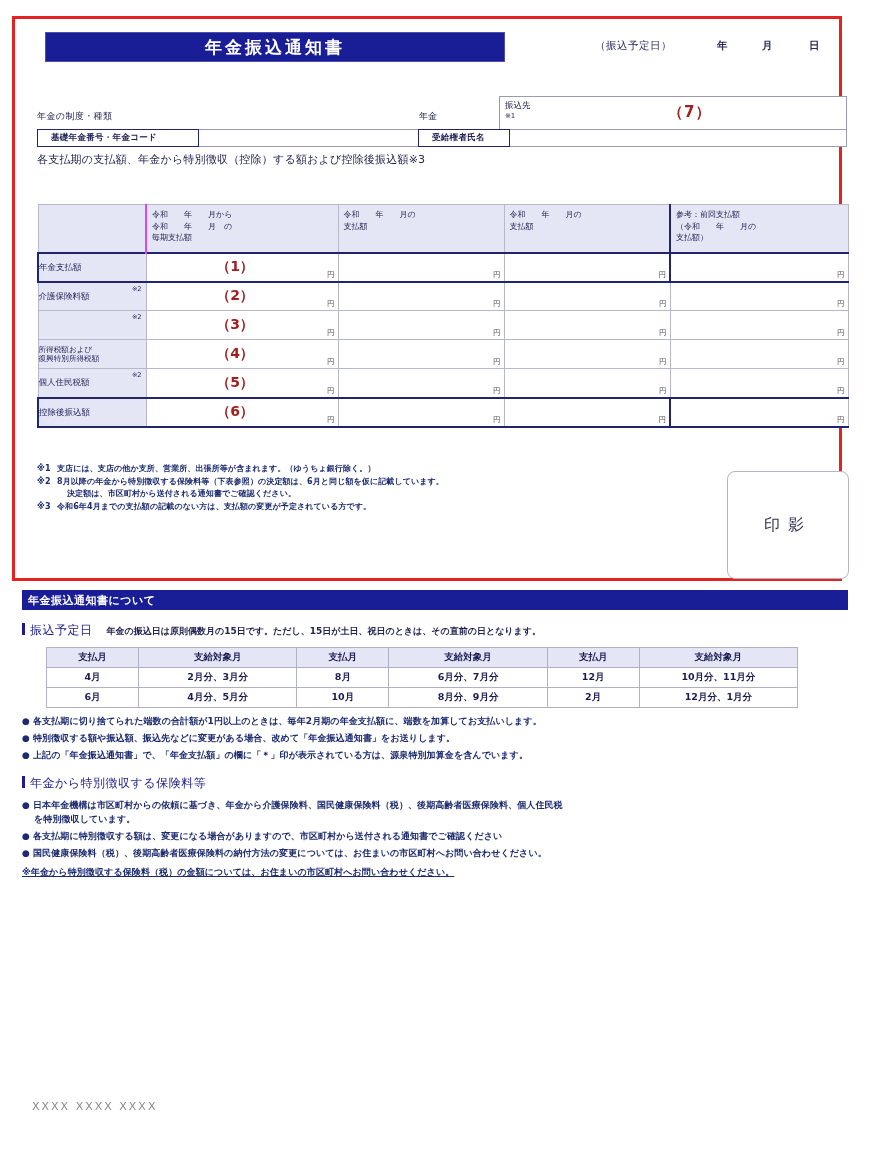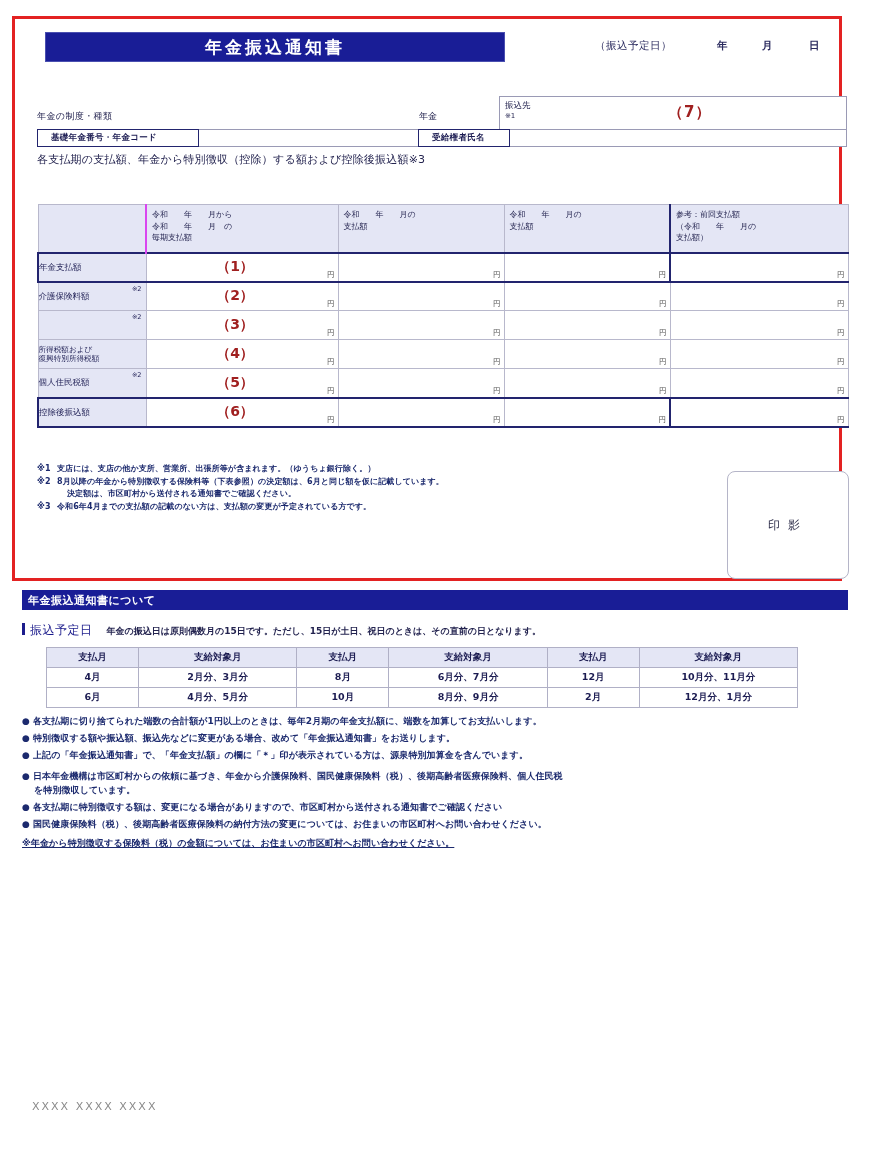--- a/index.html
+++ b/index.html
@@ -124,21 +124,21 @@
   .fn .tx { flex: 1; }
   .fn .tx .cont { display: block; padding-left: 10px; }
 
   
   .seal-box {
     position: absolute; left: 712px; top: 452px;
     width: 122px; height: 108px;
     border: 1px solid #b5b5c8; border-radius: 8px;
     background: #ffffff;
     display: flex; align-items: center; justify-content: center;
-    font-size: 12px; color: #33334f; letter-spacing: 8px;
+    font-size: 16px; color: #33334f; letter-spacing: 8px;
   }
 
   
   .ministry {
     position: absolute; left: 420px; top: 520px;
     font-size: 11px; font-weight: bold; color: #1c1c52; line-height: 1.45;
   }
 
   
   .lower { position: absolute; left: 22px; top: 590px; width: 826px; }
@@ -443,20 +443,24 @@
         <div class="bullet">
           <span class="dot">●</span>
           <span class="tx">特別徴収する額や振込額、振込先などに変更がある場合、改めて「年金振込通知書」をお送りします。</span>
         </div>
         <div class="bullet">
           <span class="dot">●</span>
           <span class="tx">上記の「年金振込通知書」で、「年金支払額」の欄に「＊」印が表示されている方は、源泉特別加算金を含んでいます。</span>
         </div>
       </div>
 
+    <div class="sub-head">
+      <span class="bar"></span>
+      <span class="t">年金から特別徴収する保険料等</span>
+    </div>
     <div class="bullets">
         <div class="bullet">
           <span class="dot">●</span>
           <span class="tx">日本年金機構は市区町村からの依頼に基づき、年金から介護保険料、国民健康保険料（税）、後期高齢者医療保険料、個人住民税<span class="cont">を特別徴収しています。</span></span>
         </div>
         <div class="bullet">
           <span class="dot">●</span>
           <span class="tx">各支払期に特別徴収する額は、変更になる場合がありますので、市区町村から送付される通知書でご確認ください</span>
         </div>
         <div class="bullet">

